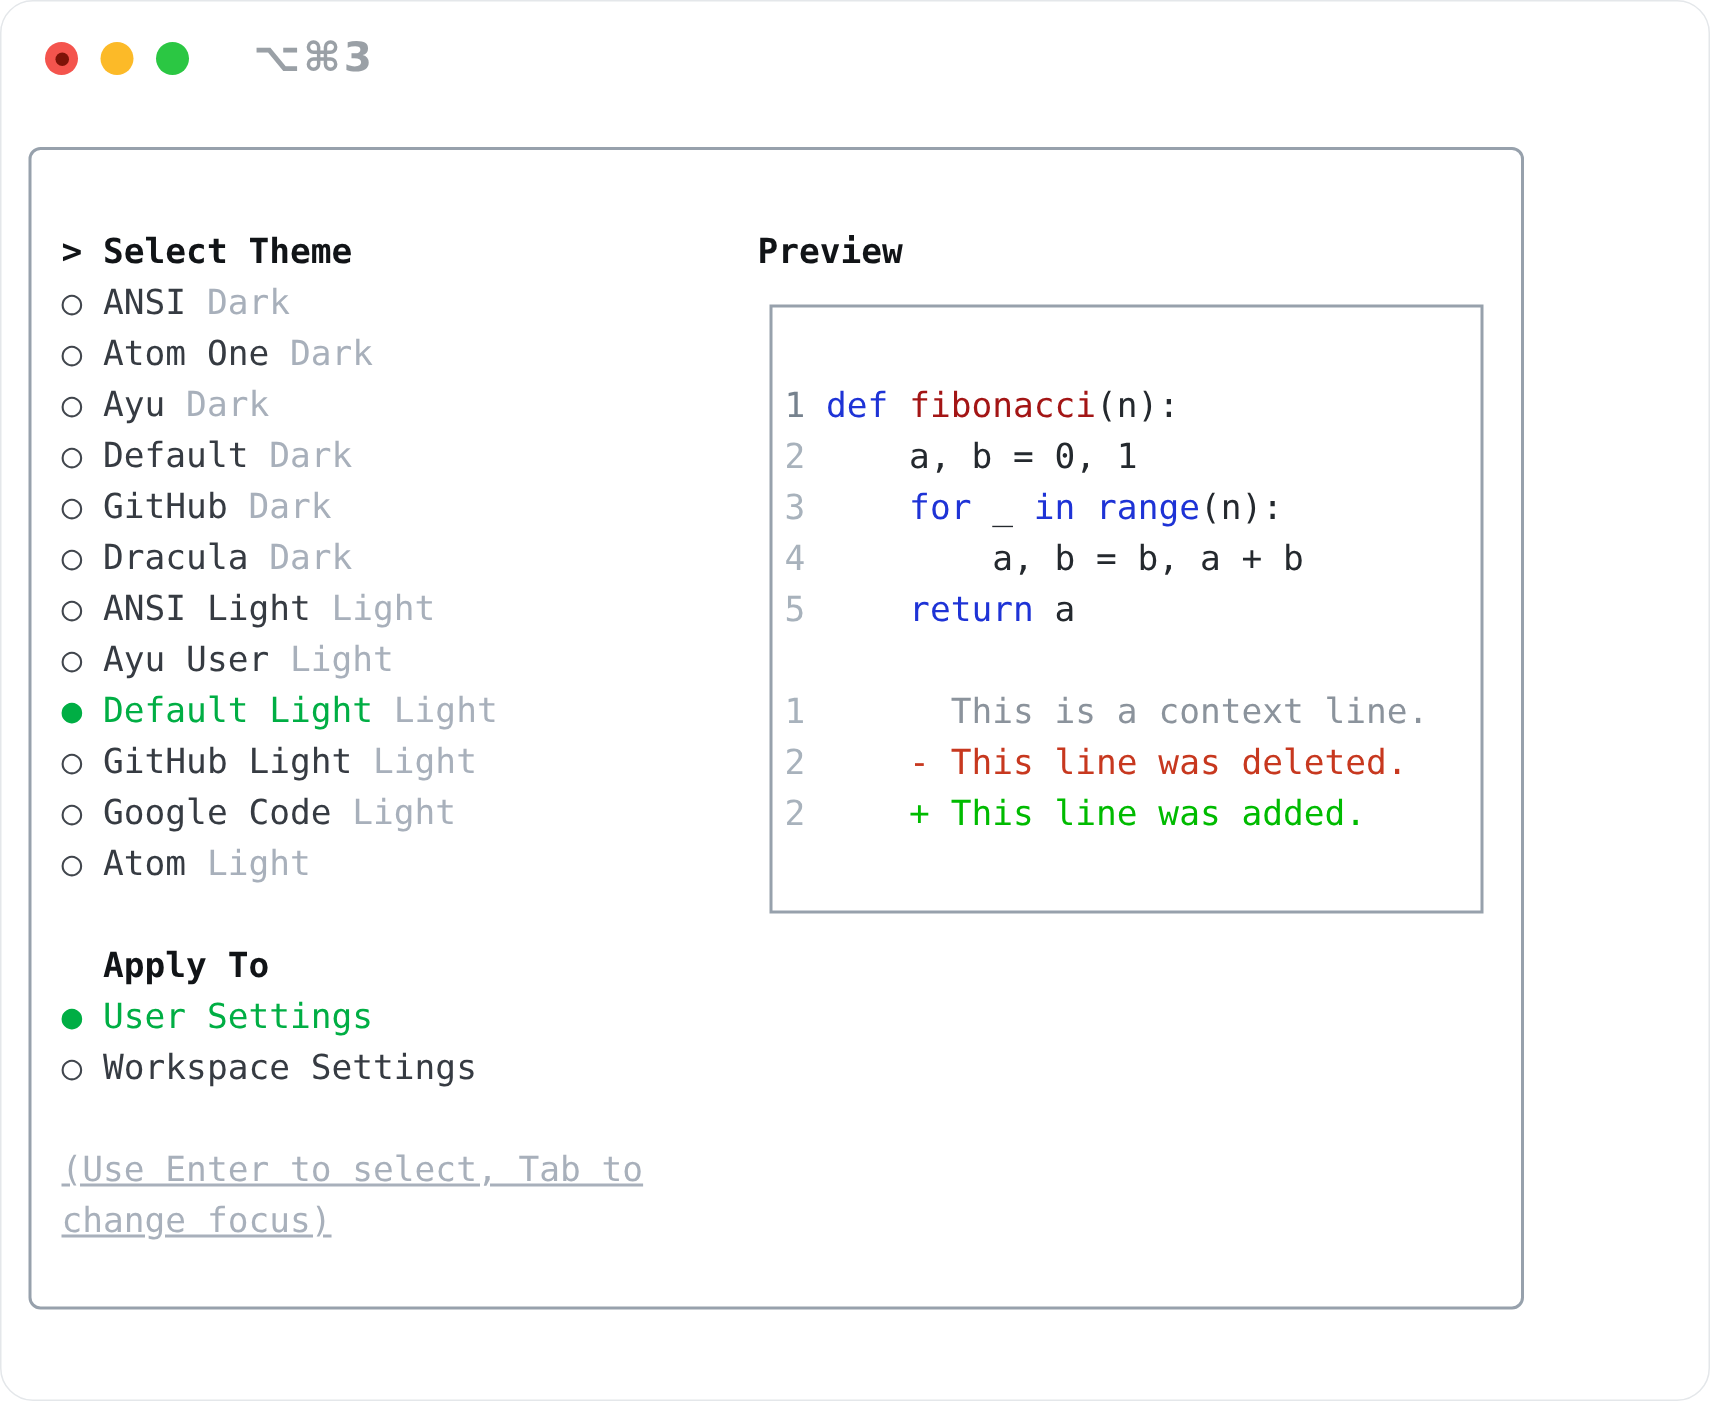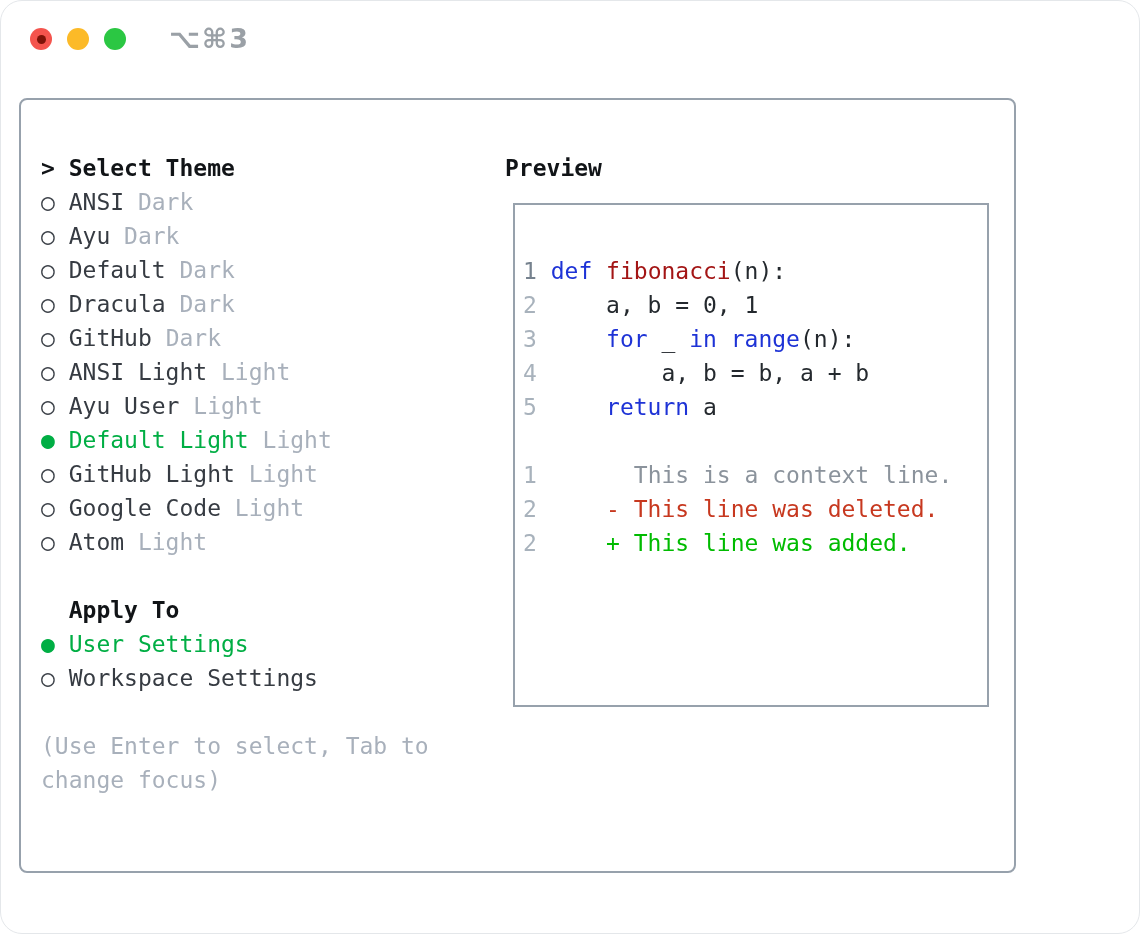--- a/index.html
+++ b/index.html
@@ -19,24 +19,24 @@
   .spacer{height:34px;}
   
   .left-col{position:absolute;left:20px;top:51px;}
   .marker{display:inline-block;width:2ch;color:var(--circle_gray,#41464d);}
   .hd{font-weight:bold;color:var(--heading_black,#111417);}
   .hd .marker{color:var(--heading_black,#111417);font-weight:bold;}
   .name{color:var(--item_name,#363b42);margin-top:12px;}
   .variant{color:var(--muted_gray,#a8b0bb);margin-left:1ch;}
   .row-selected .marker,.row-selected .name{color:var(--accent_green,#00ae44);}
   .indent2{padding-left:2ch;}
-  .help{color:var(--muted_gray,#a8b0bb);}
+  .help{color:var(--muted_gray,#a8b0bb);text-decoration:underline;}
   
   .preview-hd{position:absolute;left:484px;top:51px;}
-  .preview-box{position:absolute;left:492px;top:103px;width:476px;height:504px;border:2px solid var(--border_gray,#97a1ac);box-sizing:border-box;background:#fff;padding:49px 0 0 8px;overflow:hidden;}
+  .preview-box{position:absolute;left:492px;top:103px;width:476px;height:406px;border:2px solid var(--border_gray,#97a1ac);box-sizing:border-box;background:#fff;padding:49px 0 0 8px;overflow:hidden;}
   .ln{display:inline-block;width:2ch;color:var(--line_number,#a8b2bc);}
   .ln-active{color:var(--line_number_active,#76828e);}
   .k{color:var(--keyword_blue,#1e33d6);}
   .fn{color:var(--function_red,#a31515);}
   .pl{color:var(--code_default,#24292e);}
   .ctx{color:var(--diff_context,#8b939c);text-align:center;}
   .del{color:var(--diff_deleted,#c7381f);}
   .add{color:var(--diff_added,#00bb00);}
 </style>
 </head>
@@ -52,24 +52,25 @@
     <div class="tl tl-green"></div>
   </div>
   <div class="win-title">⌥⌘3</div>
 
   <div class="panel">
 
     <div class="left-col">
       <div class="trow hd"><span class="marker">&gt;</span><span>Select Theme</span></div>
 
       <div class="trow"><span class="marker">○</span><span class="name">ANSI</span><span class="variant">Dark</span></div>
+      <div class="trow"><span class="marker">○</span><span class="name">Atom One</span><span class="variant">Dark</span></div>
       <div class="trow"><span class="marker">○</span><span class="name">Ayu</span><span class="variant">Dark</span></div>
       <div class="trow"><span class="marker">○</span><span class="name">Default</span><span class="variant">Dark</span></div>
+      <div class="trow"><span class="marker">○</span><span class="name">GitHub</span><span class="variant">Dark</span></div>
       <div class="trow"><span class="marker">○</span><span class="name">Dracula</span><span class="variant">Dark</span></div>
-      <div class="trow"><span class="marker">○</span><span class="name">GitHub</span><span class="variant">Dark</span></div>
       <div class="trow"><span class="marker">○</span><span class="name">ANSI Light</span><span class="variant">Light</span></div>
       <div class="trow"><span class="marker">○</span><span class="name">Ayu User</span><span class="variant">Light</span></div>
       <div class="trow row-selected"><span class="marker">●</span><span class="name">Default Light</span><span class="variant">Light</span></div>
       <div class="trow"><span class="marker">○</span><span class="name">GitHub Light</span><span class="variant">Light</span></div>
       <div class="trow"><span class="marker">○</span><span class="name">Google Code</span><span class="variant">Light</span></div>
       <div class="trow"><span class="marker">○</span><span class="name">Atom</span><span class="variant">Light</span></div>
 
       <div class="spacer"></div>
       <div class="trow hd indent2"><span>Apply To</span></div>
       <div class="trow row-selected"><span class="marker">●</span><span class="name">User Settings</span></div>

